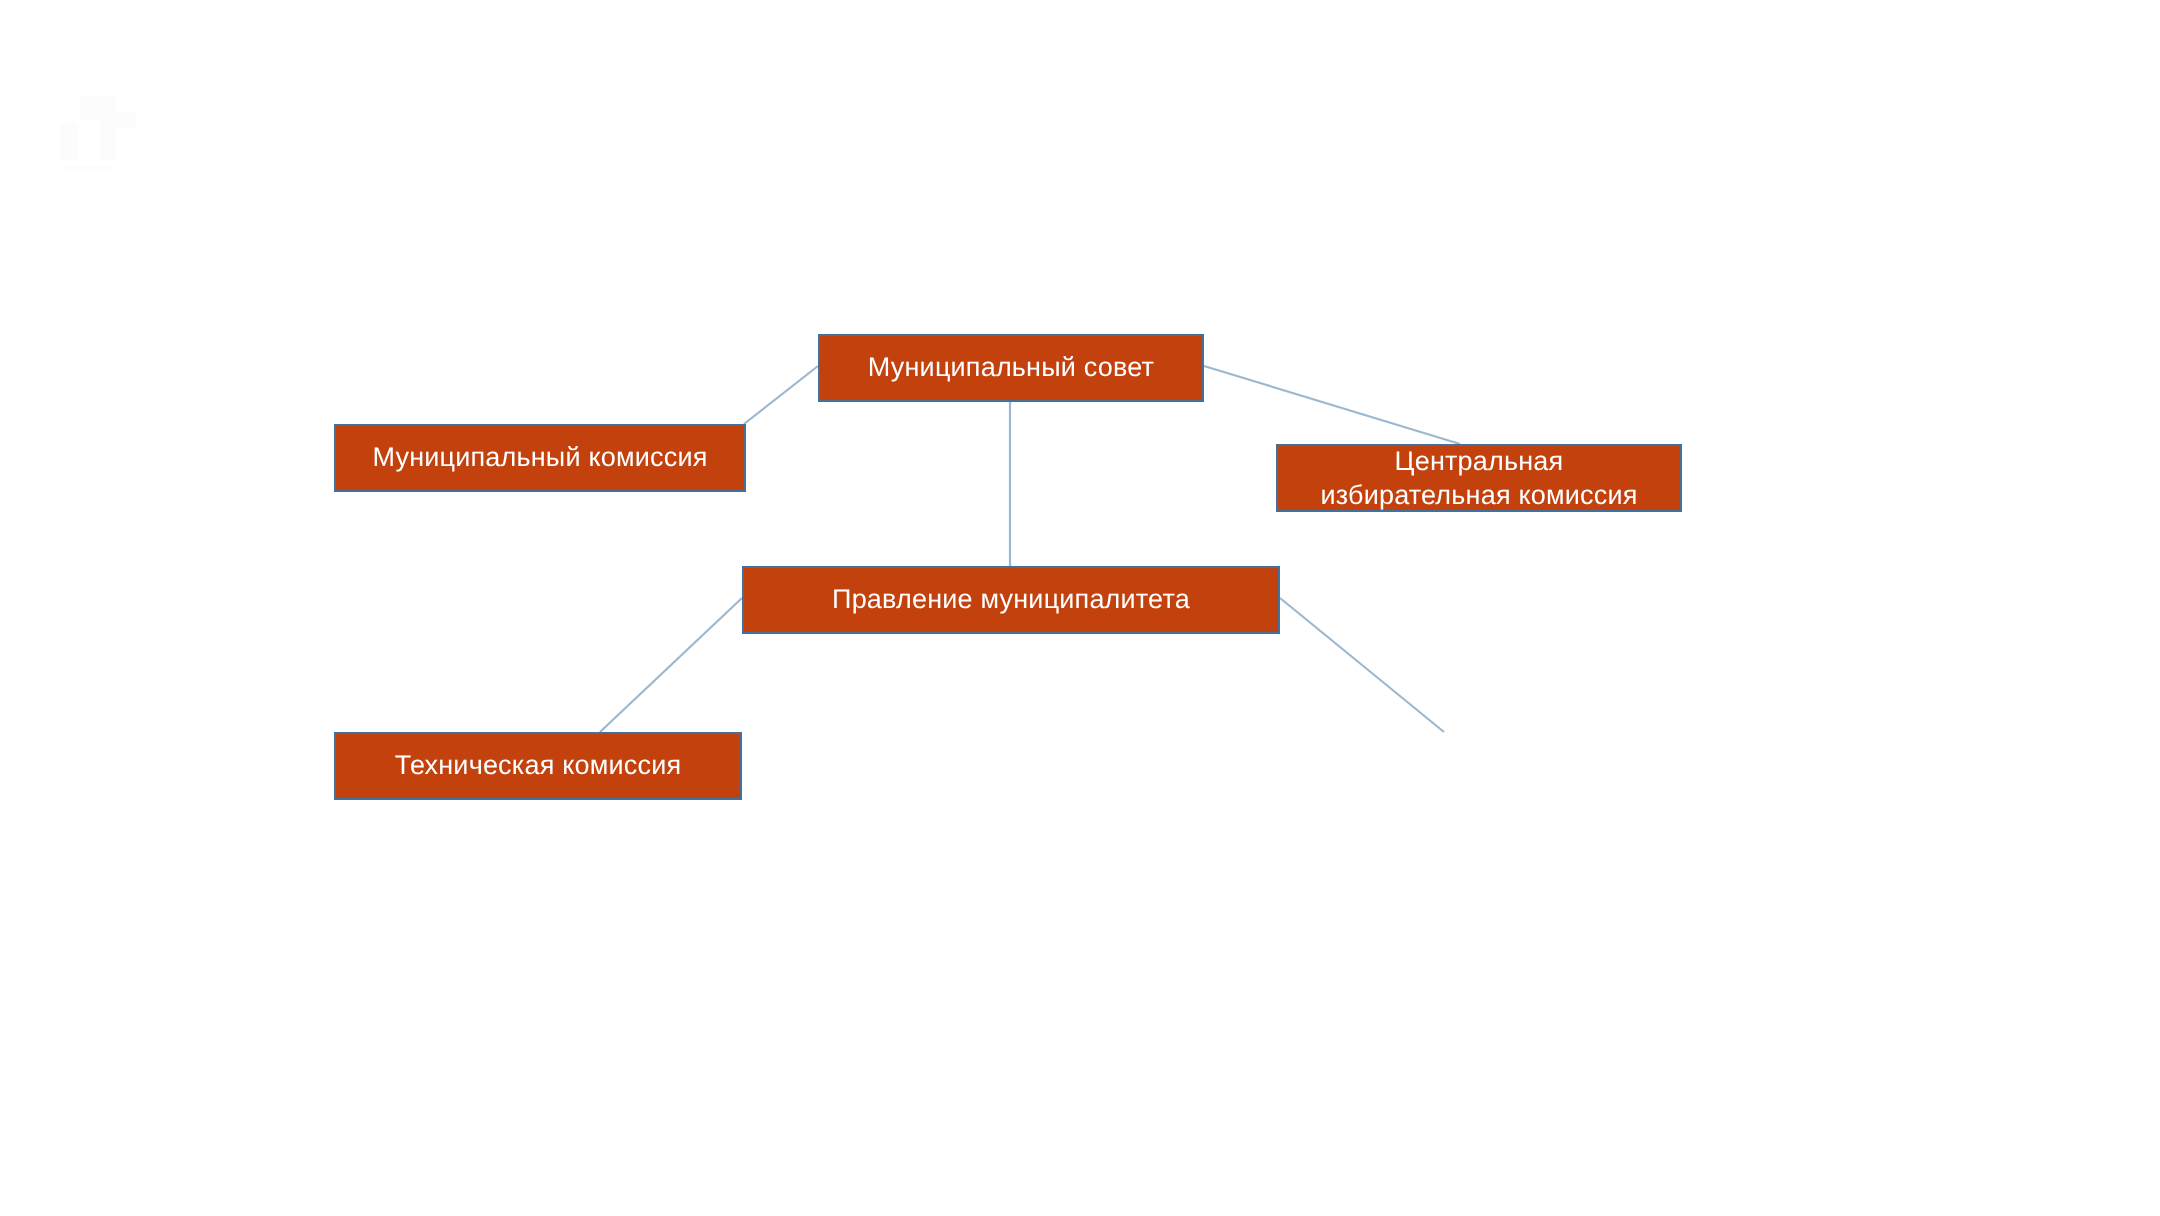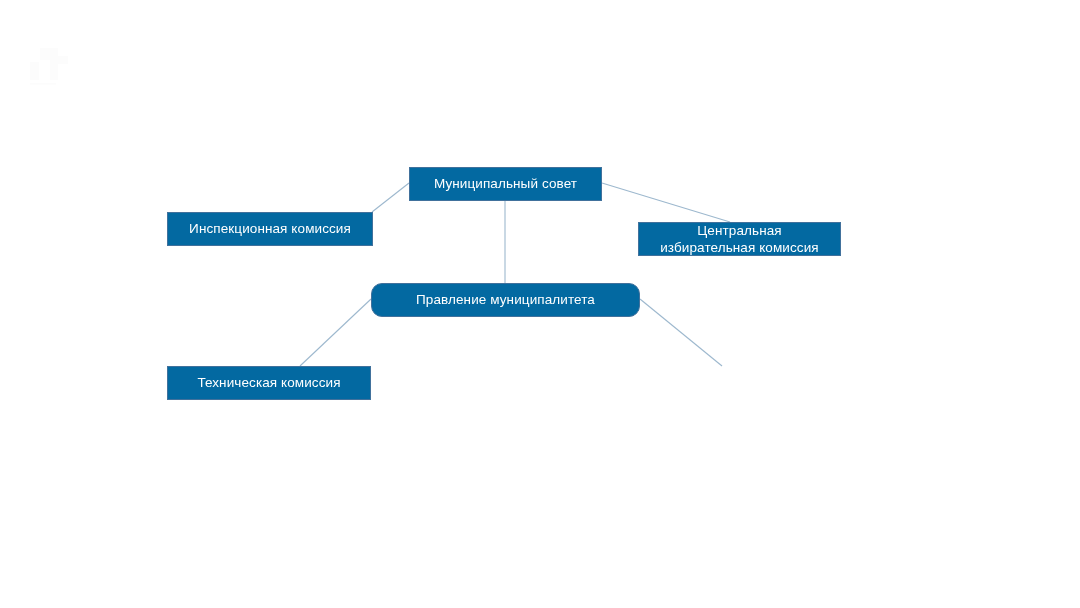--- a/index.html
+++ b/index.html
@@ -38,21 +38,21 @@
     left: 0;
     top: 0;
     width: 1080px;
     height: 608px;
     pointer-events: none;
   }
 
   .node {
     position: absolute;
     box-sizing: border-box;
-    background: #0369a1;
+    background: #c2410c;
     border: 1px solid #41719C;
     color: #ffffff;
     display: flex;
     align-items: center;
     justify-content: center;
     text-align: center;
     line-height: 1.28;
     letter-spacing: 0.1px;
     font-size: 13.5px;
     font-weight: 400;
@@ -68,21 +68,21 @@
   #node-municipal-council {
     left: 409px;  top: 167px;  width: 193px;  height: 32px;
   }
   #node-inspection-commission {
     left: 167px;  top: 212px;  width: 206px;  height: 32px;
   }
   #node-central-election-commission {
     left: 638px;  top: 222px;  width: 203px;  height: 31px;
   }
   #node-municipality-board {
-    left: 371px;  top: 283px;  width: 269px;  height: 31px; border-radius: 11px;
+    left: 371px;  top: 283px;  width: 269px;  height: 31px;
   }
   #node-technical-commission {
     left: 167px;  top: 366px;  width: 204px;  height: 32px;
   }
   #node-education-council {
     left: 638px;  top: 366px;  width: 203px;  height: 32px;
   }
 </style>
 </head>
 <body>
@@ -108,21 +108,21 @@
 
       <line x1="640" y1="299" x2="722" y2="366"></line>
     </g>
   </svg>
 
   <div class="node" id="node-municipal-council">
     <span class="node-label">Муниципальный совет</span>
   </div>
 
   <div class="node" id="node-inspection-commission">
-    <span class="node-label">Инспекционная комиссия</span>
+    <span class="node-label">Муниципальный комиссия</span>
   </div>
 
   <div class="node" id="node-central-election-commission">
     <span class="node-label">Центральная
 избирательная комиссия</span>
   </div>
 
   <div class="node" id="node-municipality-board">
     <span class="node-label">Правление муниципалитета</span>
   </div>

